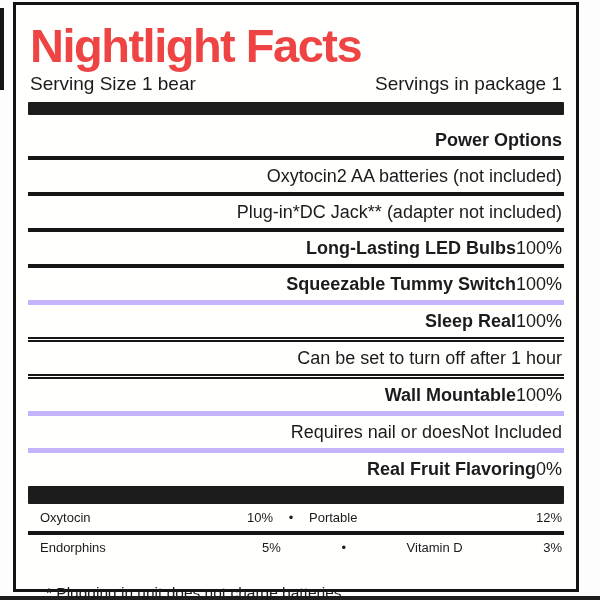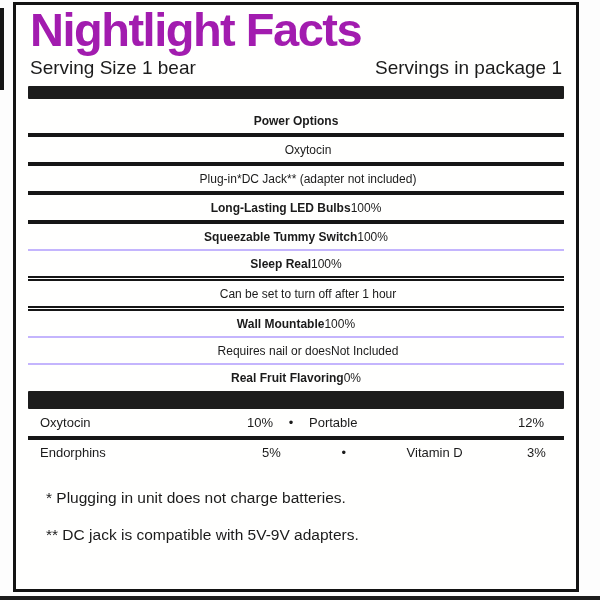--- a/index.html
+++ b/index.html
@@ -11,53 +11,53 @@
     -webkit-font-smoothing:antialiased;
   }
   .edge-left{position:absolute;left:0;top:8px;width:4px;height:82px;background:#161616;}
   .edge-bottom{position:absolute;left:0;bottom:0;width:600px;height:4px;background:#1d1d1d;}
   .label{
     position:absolute;left:13px;top:2px;width:566px;height:590px;
     box-sizing:border-box;border:3px solid #131313;background:#fffffe;
     padding:0 12px;
   }
   .title{
-    margin:0 0 0 2px;font-size:47px;line-height:1.08;font-weight:bold;
-    letter-spacing:-1.5px;color:#a21caf;white-space:nowrap;
+    margin:16px 0 0 2px;font-size:47px;line-height:1.08;font-weight:bold;
+    letter-spacing:-1.5px;color:#ef4444;white-space:nowrap;
   }
   .serving-row{
     display:flex;justify-content:space-between;align-items:baseline;
     font-size:19px;padding:1px 2px 5px 2px;gap:32px;
   }
   .bar{background:#1c1c1c;border-radius:1px;}
   .bar-top{height:13px;margin:2px 0 7px 0;}
   .bar-mid{height:18px;margin:1px 0 1px 0;}
   .row{
-    display:flex;justify-content:center;align-items:baseline;
-    font-size:12px;padding:6px 2px 5px 2px;
+    display:flex;justify-content:flex-end;align-items:baseline;
+    font-size:18px;padding:6px 2px 5px 2px;
     border-bottom:4px solid #161616;
   }
   .row .nm{white-space:nowrap;}
   .row .val{white-space:nowrap;}
   .heading{font-weight:bold;padding-top:8px;}
   .b .nm{font-weight:bold;}
   .indent{padding-left:26px;}
   .dbl{border-bottom:5px double #161616;}
-  .thin{border-bottom:2px solid #c4b5fd;}
+  .thin{border-bottom:5px solid #c4b5fd;}
   .last{border-bottom:none;}
   .vrow{
     display:flex;align-items:baseline;font-size:13px;
     padding:5px 2px 6px 12px;border-bottom:4px solid #161616;
   }
   .vrow.last{border-bottom:none;gap:48px;}
   .v-name1{width:148px;white-space:nowrap;}
   .v-val1{width:85px;text-align:right;white-space:nowrap;}
   .v-bullet{width:36px;text-align:center;}
   .v-name2{flex:1;white-space:nowrap;}
-  .v-val2{width:62px;text-align:center;white-space:nowrap;}
+  .v-val2{width:62px;text-align:right;white-space:nowrap;}
   .footnotes{padding:5px 2px 0 2px;font-size:15.5px;line-height:1.36;}
   .footnote{margin:16px;}
 </style>
 </head>
 <body>
 
 <div class="edge-left"></div>
 <div class="edge-bottom"></div>
 
 <div class="label">
@@ -70,20 +70,21 @@
   </div>
 
   <div class="bar bar-top"></div>
 
   <div class="row heading">
     <span class="nm">Power Options</span>
   </div>
 
   <div class="row indent">
     <span class="nm">Oxytocin</span>
+    <span class="val">2 AA batteries (not included)</span>
   </div>
 
   <div class="row indent">
     <span class="nm">Plug-in*</span>
     <span class="val">DC Jack** (adapter not included)</span>
   </div>
 
   <div class="row b">
     <span class="nm">Long-Lasting LED Bulbs</span>
     <span class="val">100%</span>

